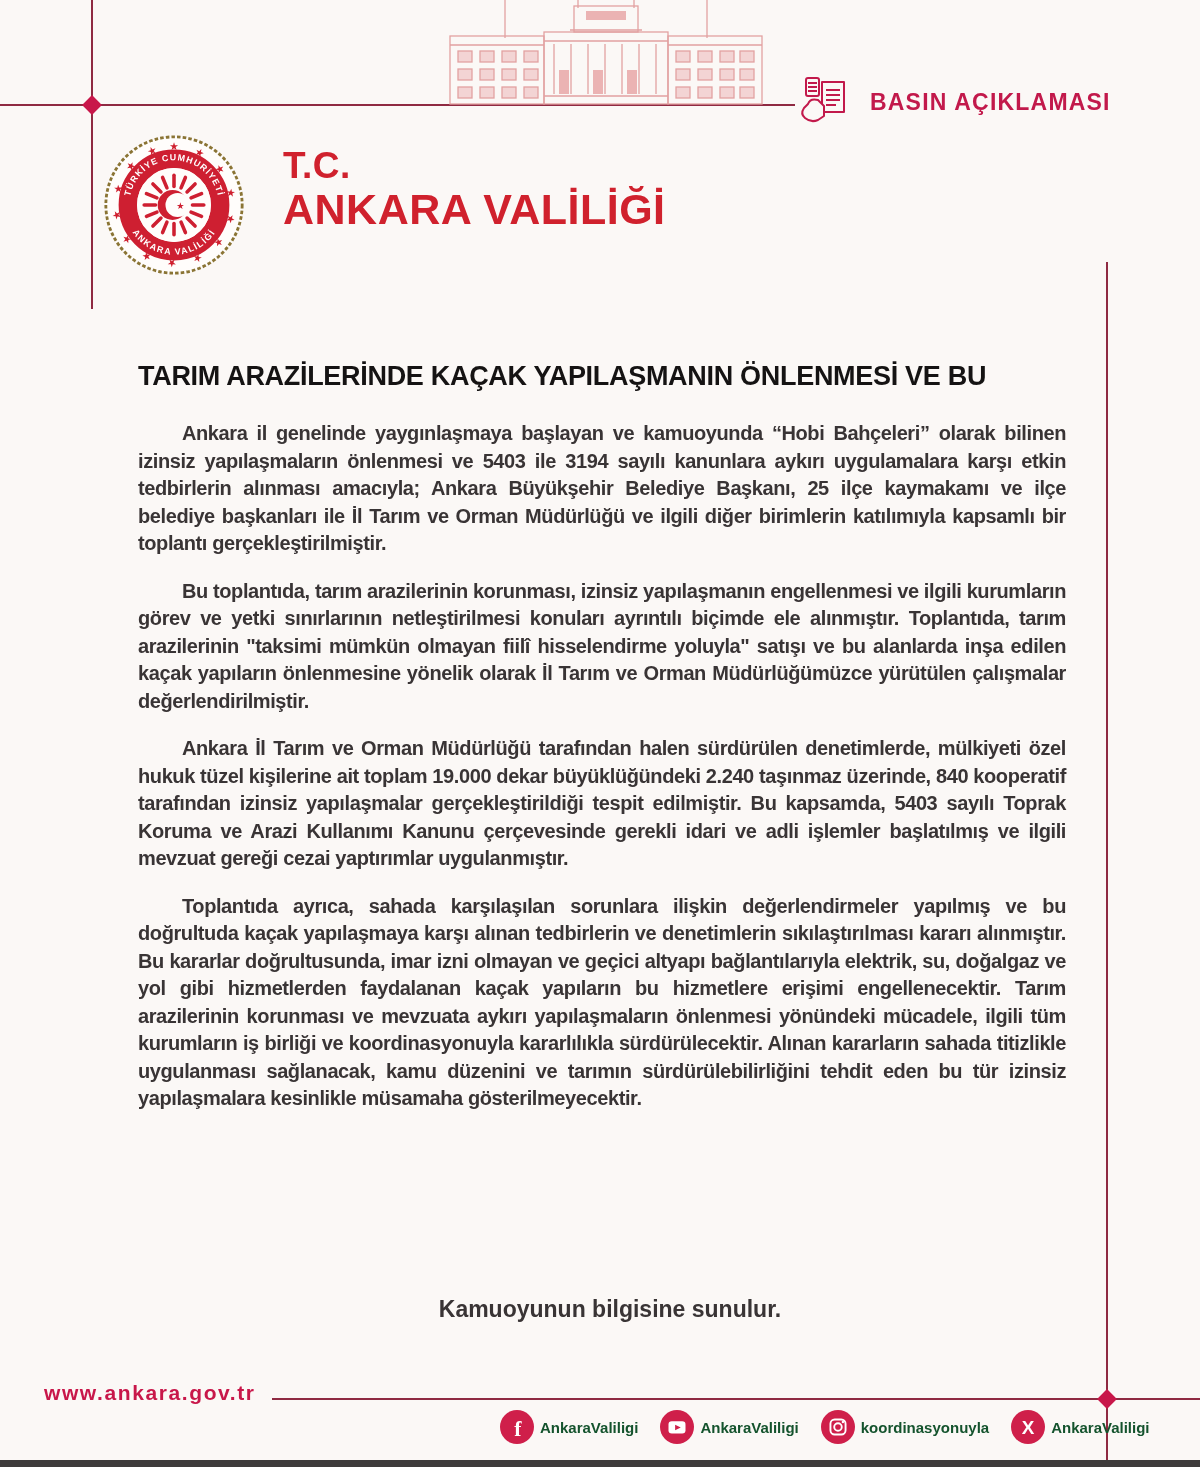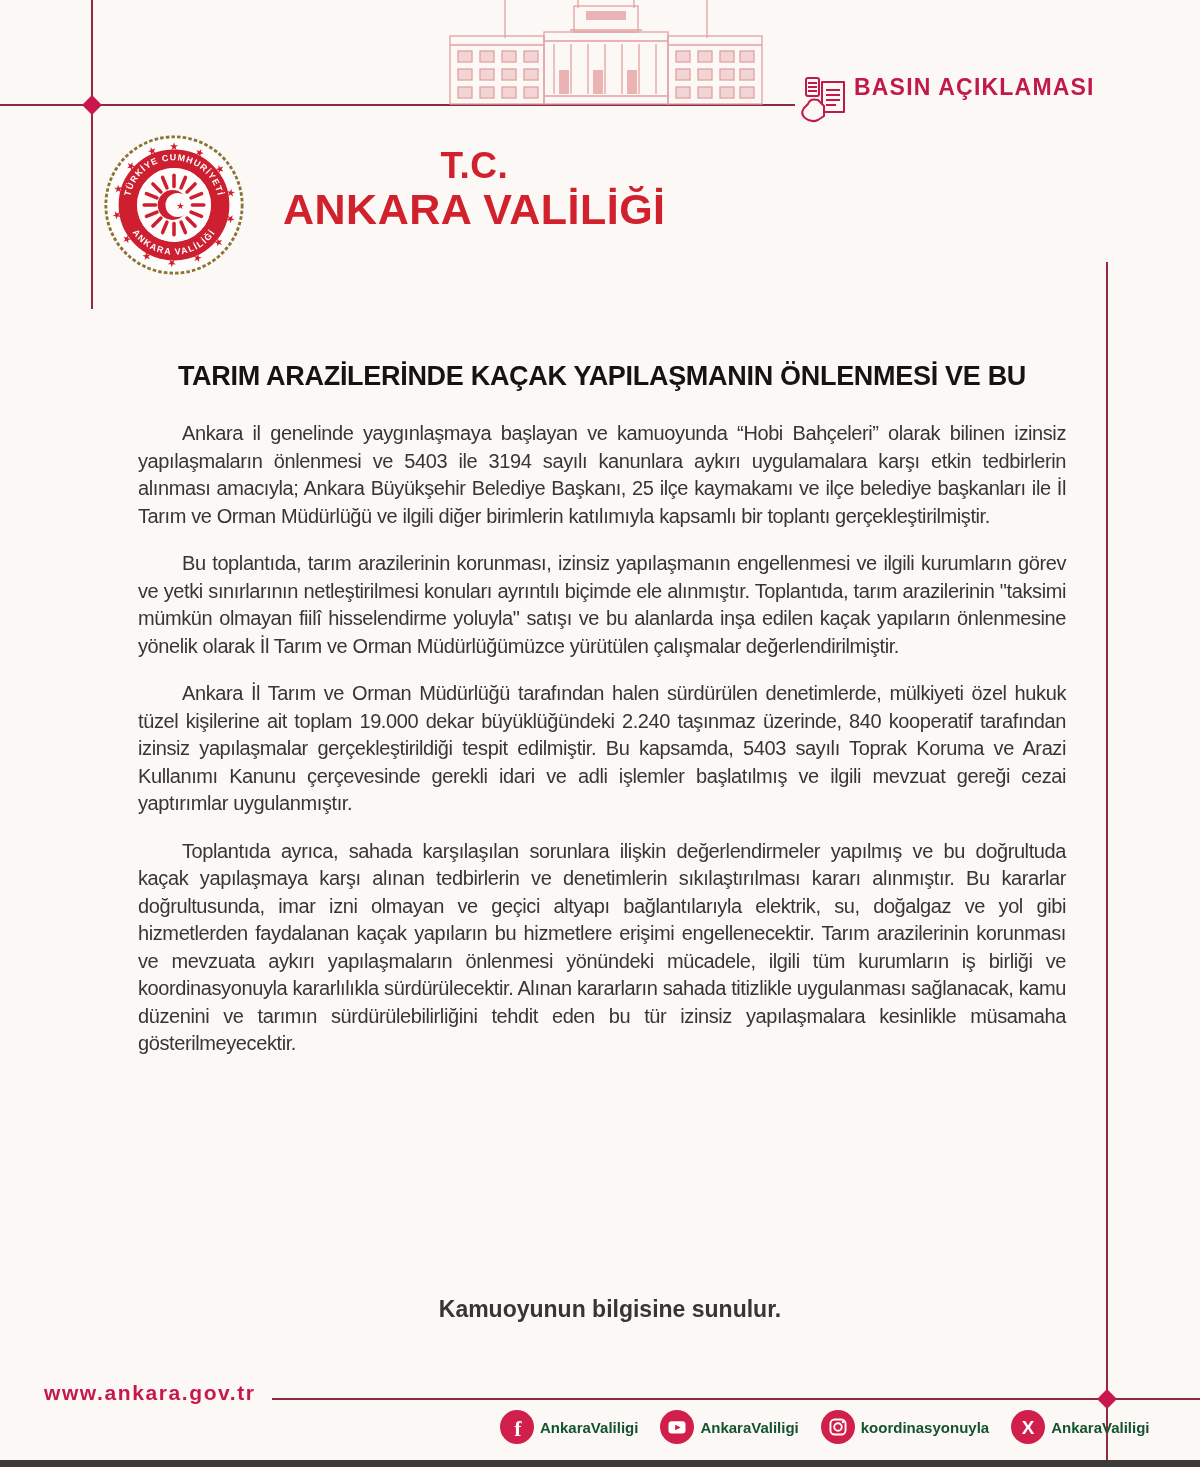--- a/index.html
+++ b/index.html
@@ -17,37 +17,37 @@
   .vline.right{left:1106px;top:262px;height:1205px;}
   .hline.top{left:0;top:104px;width:795px;}
   .hline.footer{left:272px;top:1398px;width:928px;}
   .diamond{position:absolute;width:14px;height:14px;background:#c8174a;transform:rotate(45deg);}
   .diamond.tl{left:85px;top:98px;}
   .diamond.br{left:1100px;top:1392px;}
   .bottom-bar{position:absolute;left:0;bottom:0;width:100%;height:7px;background:#3e3b3b;}
 
   
   .building{position:absolute;left:448px;top:0;}
-  .press-banner{position:absolute;left:798px;top:74px;display:flex;align-items:flex-start;gap:4px;}
+  .press-banner{position:absolute;left:798px;top:74px;display:flex;align-items:center;gap:20px;}
   .press-banner .label{
     color:#c2194b;font-weight:700;font-size:23px;letter-spacing:1.2px;white-space:nowrap;
   }
   .emblem{position:absolute;left:103px;top:134px;}
   .org-title{position:absolute;left:283px;top:146px;color:#d0212d;font-weight:700;line-height:1.08;}
-  .org-title .tc{font-size:37px;letter-spacing:.5px;text-align:center;}
+  .org-title .tc{font-size:37px;letter-spacing:.5px;}
   .org-title .name{font-size:43px;letter-spacing:.5px;}
 
   
   .content{position:absolute;left:138px;top:360px;width:928px;color:#393435;}
   .doc-title{
-    text-align:center;color:#151313;font-weight:700;font-size:27px;line-height:32px;
+    color:#151313;font-weight:700;font-size:27px;line-height:32px;
     letter-spacing:-.3px;margin-bottom:28px;
   }
   .content p{
-    margin:0 0 20px 0;font-size:20px;font-weight:400;line-height:27.5px;
+    margin:0 0 20px 0;font-size:20px;font-weight:700;line-height:27.5px;
     letter-spacing:-.4px;text-align:justify;text-indent:44px;
   }
   .closing{
     position:absolute;left:146px;top:1296px;width:928px;text-align:center;
     font-size:23px;font-weight:700;color:#393435;
   }
 
   
   .website{
     position:absolute;left:44px;top:1381px;color:#c8174a;font-weight:700;

